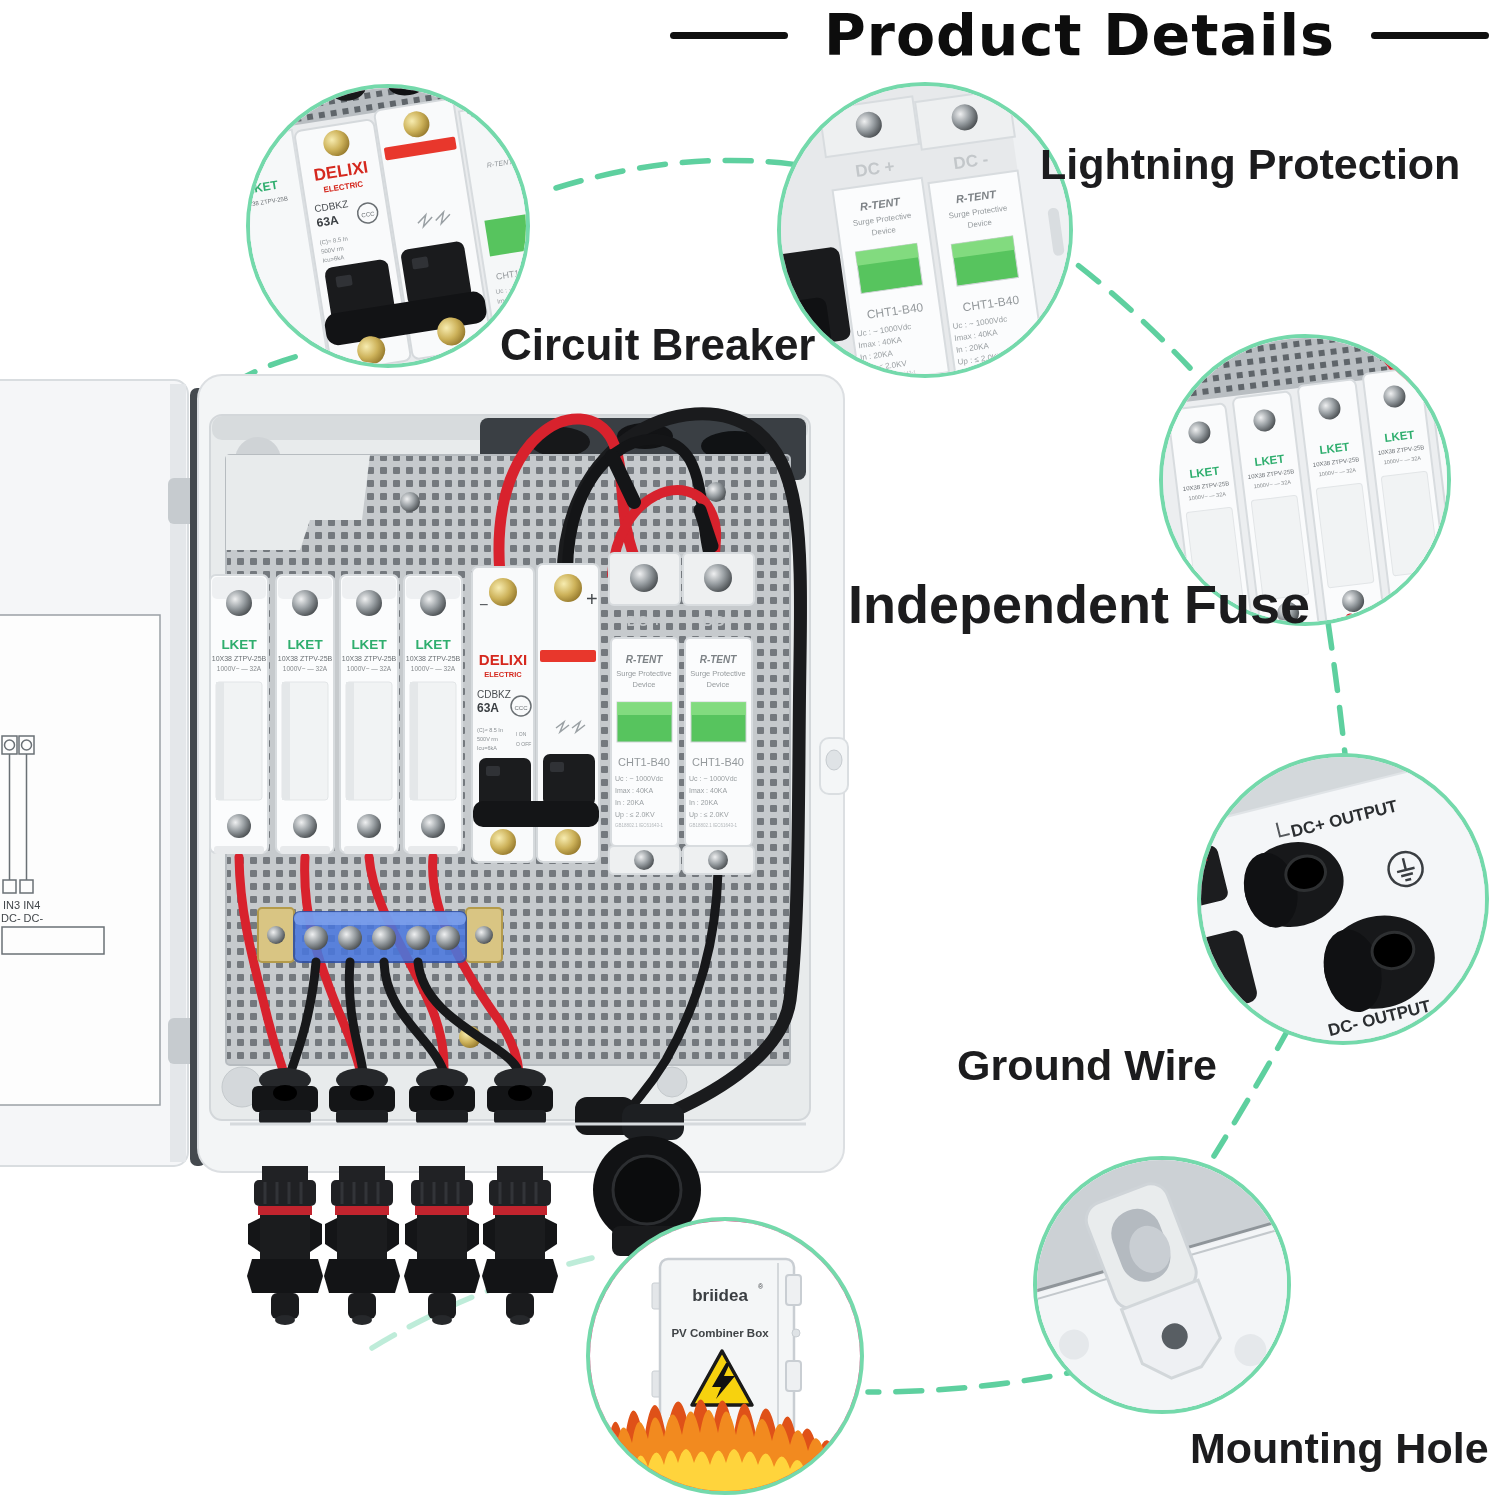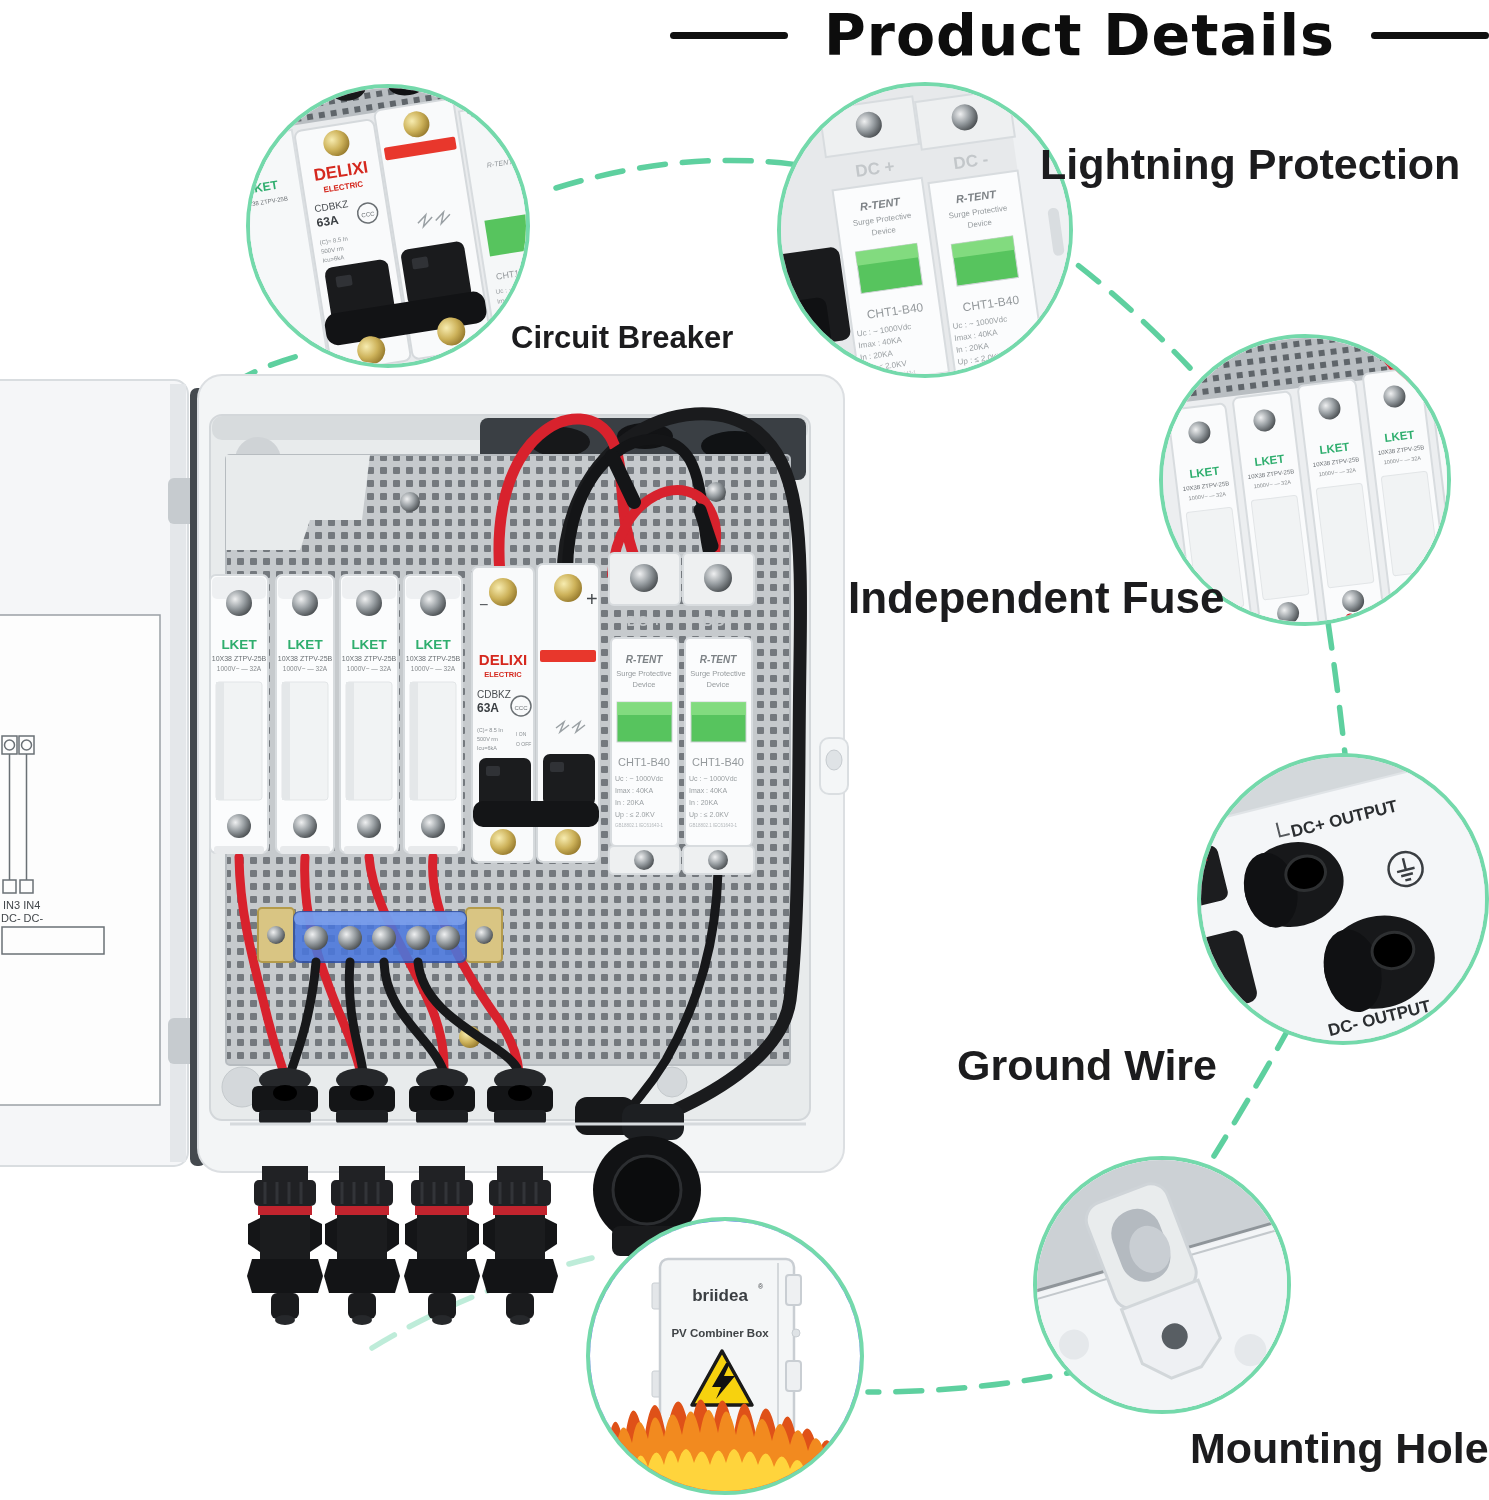--- a/index.html
+++ b/index.html
@@ -14,25 +14,25 @@
                 font-size:57px;color:#0d0d0d;letter-spacing:1px;}
   .main-photo{position:absolute;left:0;top:360px;z-index:1;}
   .callout{position:absolute;border:4px solid #74d9ab;border-radius:50%;overflow:hidden;
            background:#eef0f2;z-index:2;box-sizing:border-box;}
   .callout svg{display:block;}
   .co-cb{left:246px;top:84px;width:284px;height:284px;}
   .co-lp{left:777px;top:82px;width:296px;height:296px;}
   .co-if{left:1159px;top:334px;width:292px;height:292px;}
   .co-gw{left:1197px;top:753px;width:292px;height:292px;}
   .co-mh{left:1033px;top:1156px;width:258px;height:258px;}
-  .co-fs{left:586px;top:1217px;width:278px;height:278px;background:#1d4ed8;}
+  .co-fs{left:586px;top:1217px;width:278px;height:278px;background:#be185d;}
   .lbl{position:absolute;font-weight:bold;color:#1c1c1e;z-index:3;white-space:nowrap;}
-  .lbl-cb{left:511px;top:320px;font-size:31px;}
+  .lbl-cb{left:500px;top:320px;font-size:44px;}
   .lbl-lp{left:1040px;top:140px;font-size:43px;}
-  .lbl-if{left:848px;top:573px;font-size:44px;}
+  .lbl-if{left:848px;top:573px;font-size:54px;}
   .lbl-gw{left:957px;top:1010px;font-size:43px;margin-top:31px;}
   .lbl-mh{left:1190px;top:1424px;font-size:43px;}
   .lbl-fs{left:143px;top:1431px;font-size:43px;}
 </style>
 </head>
 <body>
 
 <div class="canvas">
 
   <svg class="links" width="1489" height="1500" viewBox="0 0 1489 1500">

